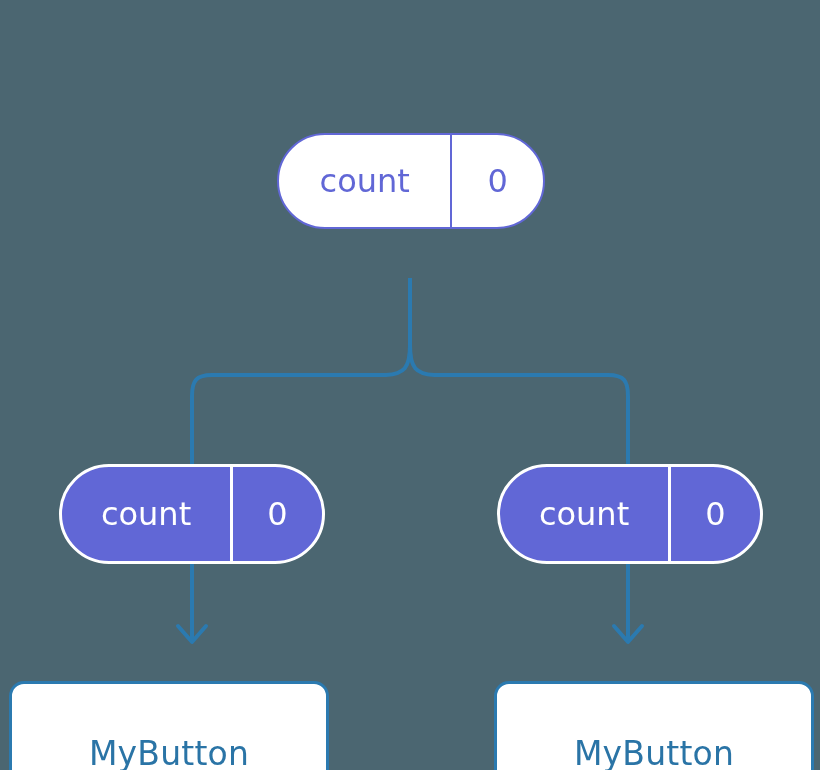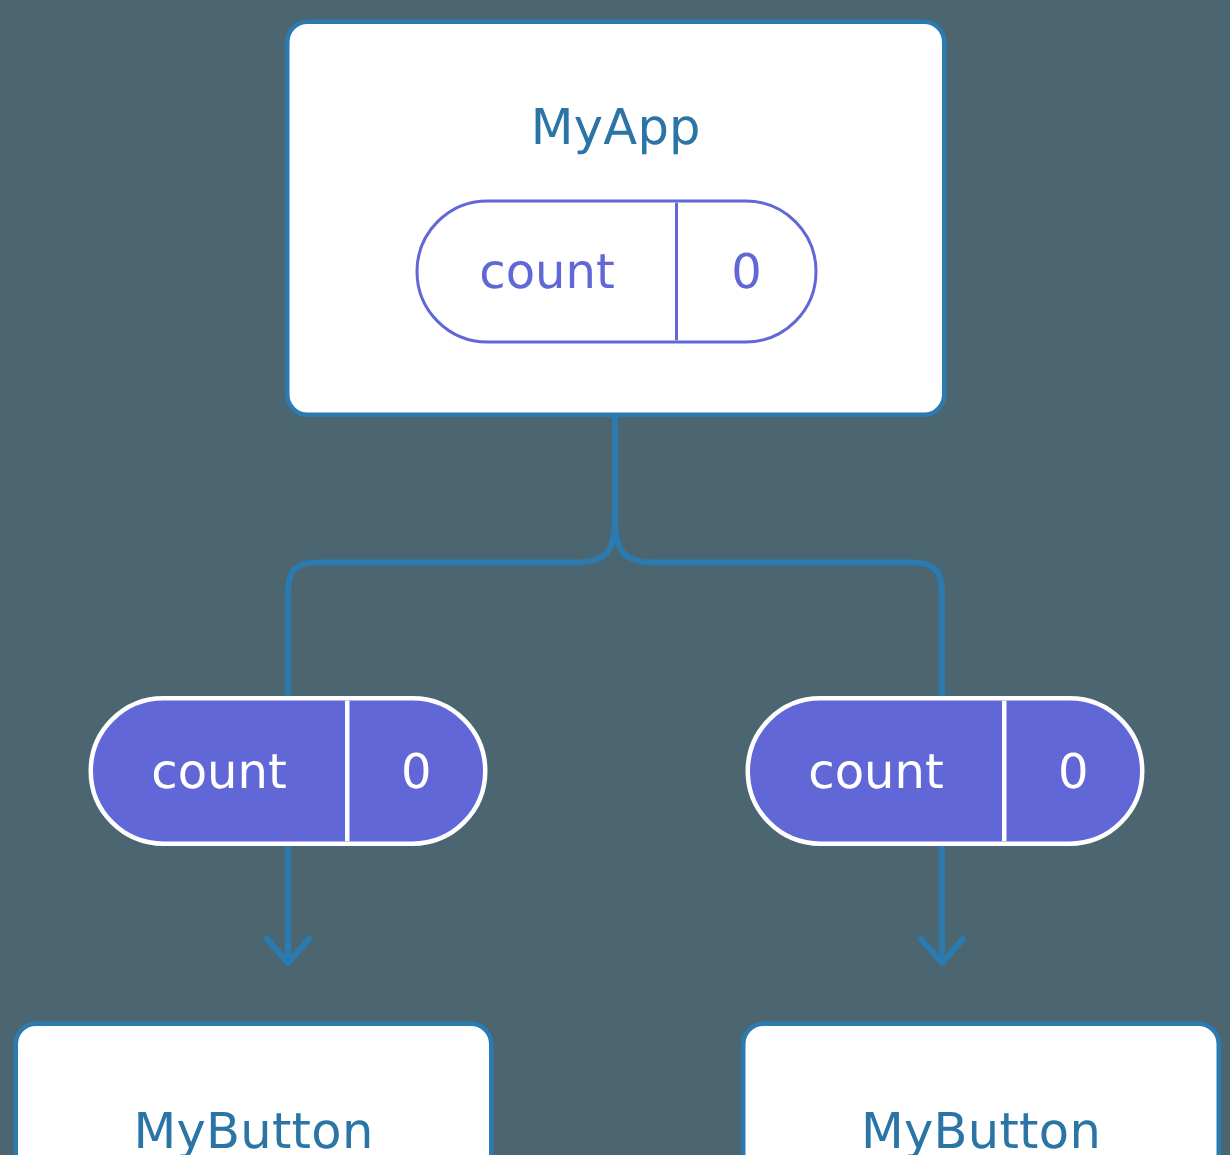--- a/index.html
+++ b/index.html
@@ -152,23 +152,20 @@
 
       <path d="M 192 564 L 192 642"></path>
       <path d="M 628 564 L 628 642"></path>
     </g>
     <g fill="none" stroke="#2b7ab0" stroke-width="4" stroke-linecap="round" stroke-linejoin="round">
       <polyline points="178,626 192,642 206,626"></polyline>
       <polyline points="614,626 628,642 642,626"></polyline>
     </g>
   </svg>
 
-  <div class="comp-box" id="app-box">
-    <div class="comp-title">MyApp</div>
-  </div>
 
   <div class="pill outline" id="app-pill">
     <div class="pill-key">count</div>
     <div class="pill-val">0</div>
   </div>
 
   <div class="pill filled" id="pill-left">
     <div class="pill-key">count</div>
     <div class="pill-val">0</div>
   </div>

